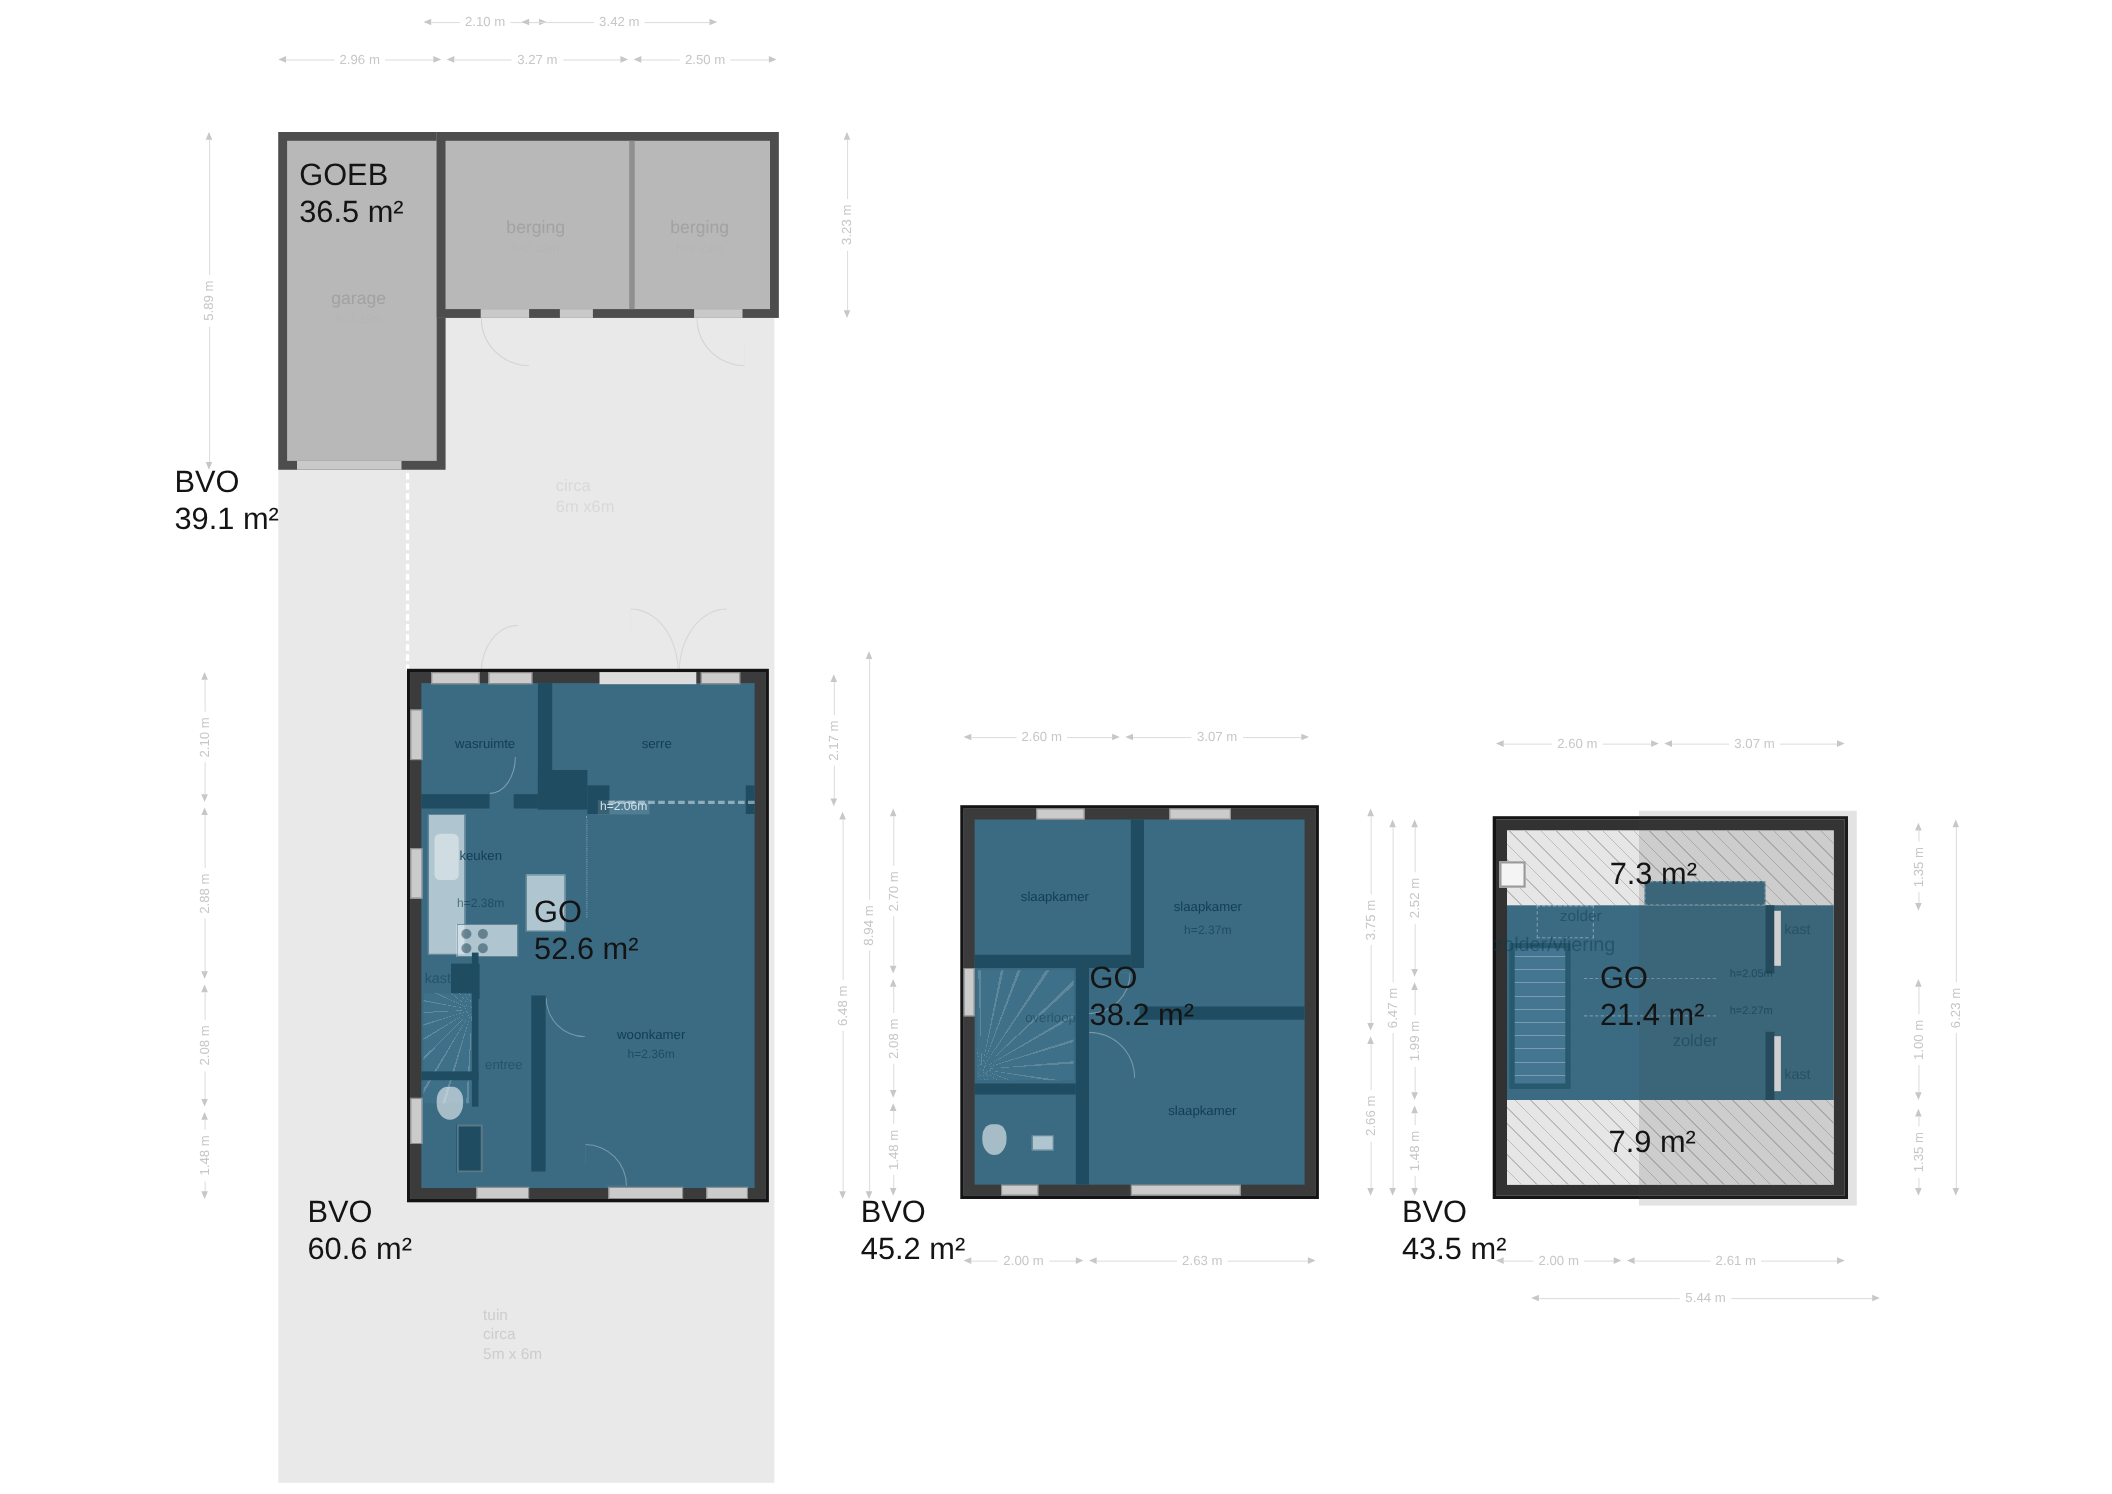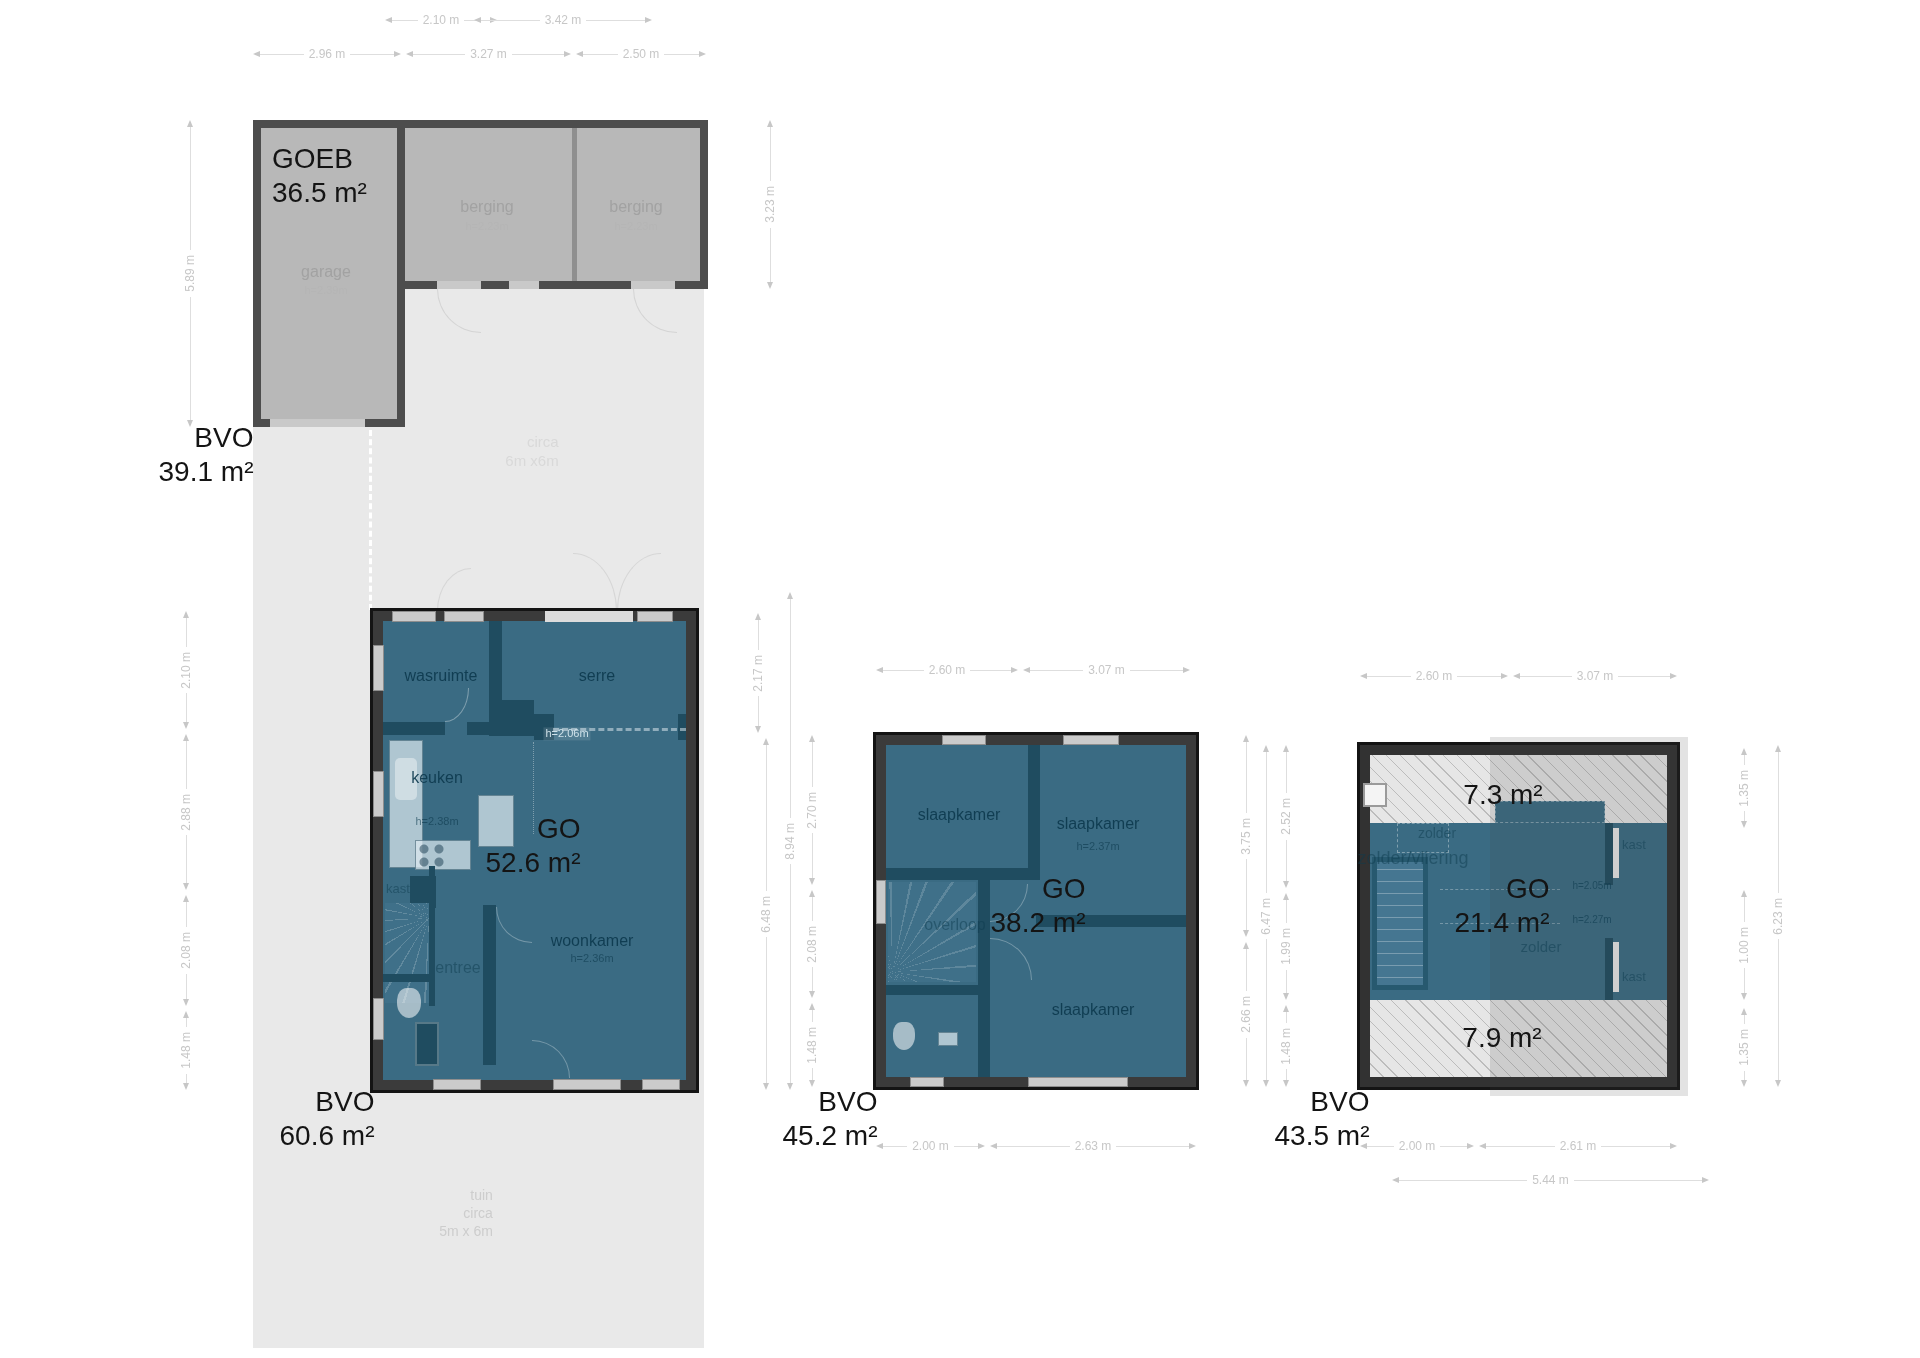--- a/index.html
+++ b/index.html
@@ -14,22 +14,22 @@
   .dimh .ln{flex:1;height:0;border-top:1px solid #dedede}
   .dimv .ln{flex:1;width:0;border-left:1px solid #dedede}
   .lb{font-style:normal;font-weight:normal;white-space:nowrap;line-height:1}
   .dimh .lb{padding:0 5px}
   .dimv .lb{writing-mode:vertical-rl;transform:rotate(180deg);padding:5px 0}
   .arl{width:0;height:0;border-top:3px solid transparent;border-bottom:3px solid transparent;border-right:7px solid #c7c7c7}
   .arr{width:0;height:0;border-top:3px solid transparent;border-bottom:3px solid transparent;border-left:7px solid #c7c7c7}
   .aru{width:0;height:0;border-left:3px solid transparent;border-right:3px solid transparent;border-bottom:7px solid #c7c7c7}
   .ard{width:0;height:0;border-left:3px solid transparent;border-right:3px solid transparent;border-top:7px solid #c7c7c7}
   
-  .lbl{transform:translate(-50%,-50%);white-space:nowrap;line-height:1.2;text-align:right}
-  .room{font-size:16px;color:rgba(13,58,78,.92)}
+  .lbl{transform:translate(-50%,-50%);white-space:nowrap;line-height:1.2;text-align:left}
+  .room{font-size:12px;color:rgba(13,58,78,.92)}
   .muted{color:rgba(13,58,78,.48)}
   .hgt{font-size:11px;color:rgba(13,58,78,.62)}
   .groom{font-size:16px;color:#a2a2a2}
   .ghgt{font-size:11px;color:#b5b5b5}
   .big{font-size:28px;color:#141414;line-height:1.22}
   .note{color:#d9d9d9;font-size:15px;line-height:1.25}
   .gnote{color:#cdcdcd;font-size:14px;line-height:1.3}
   .tag{font-size:11px;color:#cfe2ea;background:rgba(255,255,255,.12);padding:0 2px}
   
   .terrain{background:#e9e9e9}

